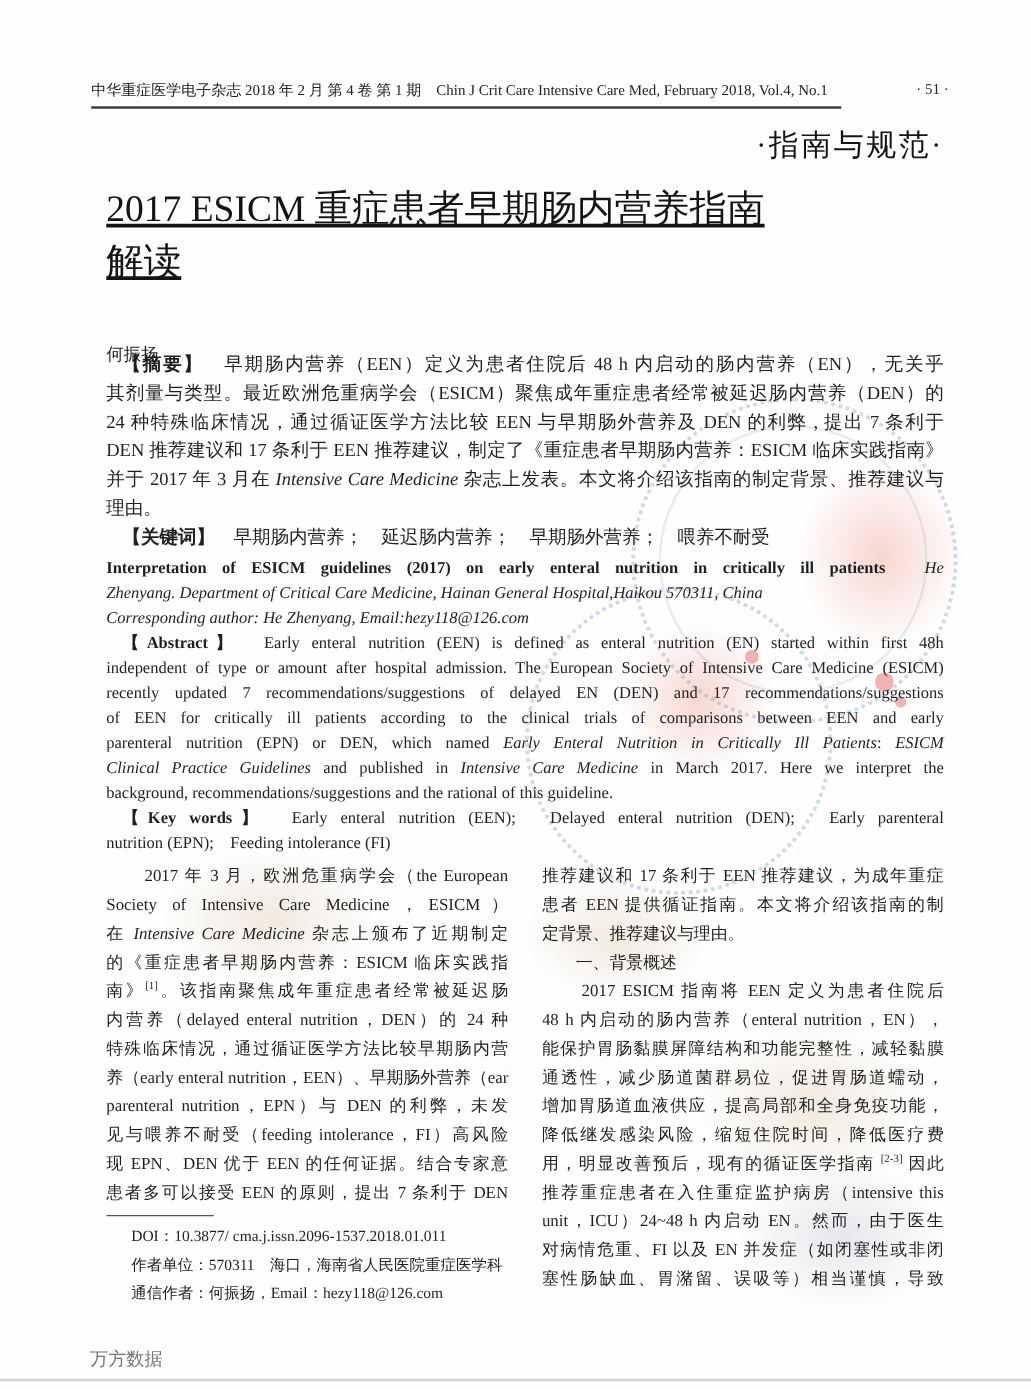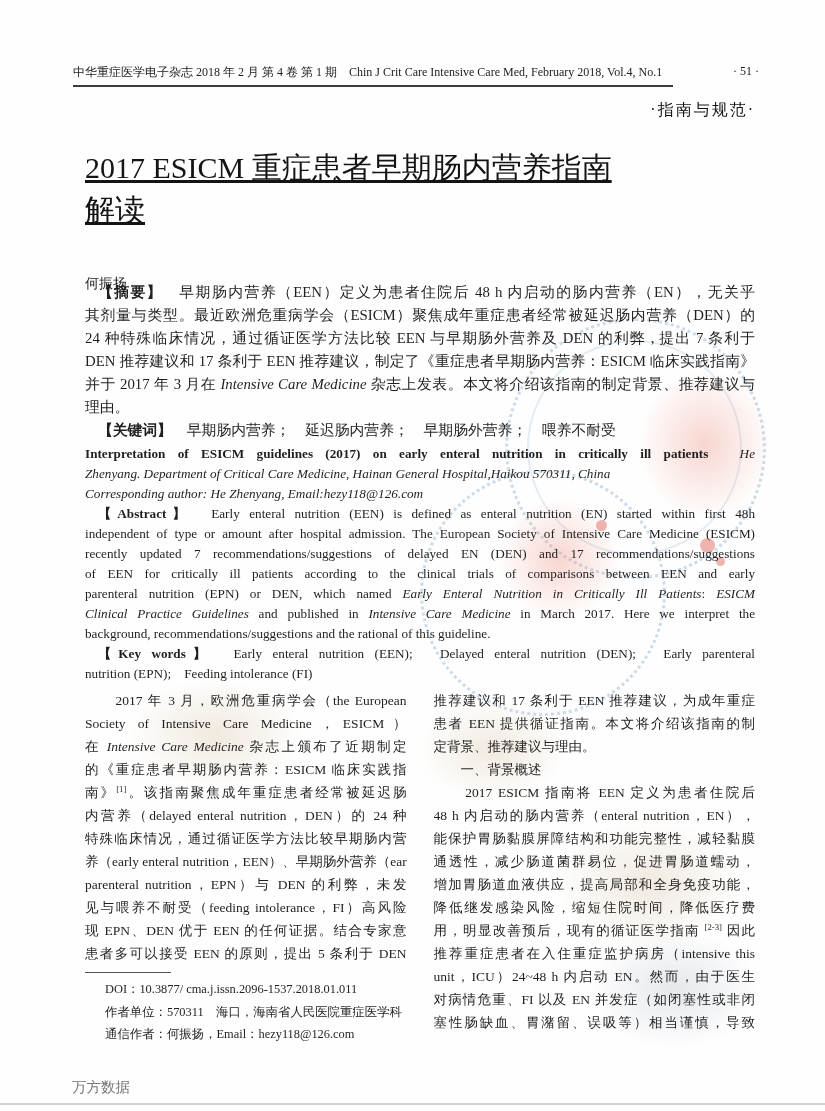--- a/index.html
+++ b/index.html
@@ -13,21 +13,21 @@
   .just .tline{text-align:justify;text-align-last:justify;}
   .just .tline.last{text-align-last:left;}
   .tline.ind{padding-left:13px;}
   .b{font-weight:bold;}
   .i{font-style:italic;}
   .sup{vertical-align:super;font-size:0.65em;line-height:0;}
 
   #journal-header{left:73px;top:64px;font-size:12px;white-space:nowrap;color:#222;}
   #page-number{right:66px;top:64px;font-size:12px;color:#222;}
   #header-rule{left:73px;top:85px;width:600px;height:2px;background:#3c3c3c;}
-  #section-label{right:70px;top:100px;font-size:16px;letter-spacing:2px;color:#141414;text-align:center;}
+  #section-label{right:70px;top:100px;font-size:24px;letter-spacing:2px;color:#141414;text-align:center;}
 
   #article-title{left:85px;top:147px;width:640px;font-size:30px;line-height:42px;color:#141414;text-decoration:underline;}
   #article-author{left:85px;top:241px;font-size:14px;color:#222;margin-top:34px;}
 
   #abstract-cn{left:85px;top:281px;width:670px;font-size:14.8px;line-height:23px;}
   #keywords-cn{left:85px;top:419px;width:670px;font-size:14.8px;line-height:23px;}
   #english-block{left:85px;top:444px;width:670px;font-size:13.2px;line-height:20px;}
 
   #body-columns{left:85px;top:689px;width:670px;display:flex;gap:27px;}
   .col{width:329px;font-size:13.5px;line-height:23px;overflow:hidden;}
@@ -117,21 +117,21 @@
           <div class="tline"><span>Society of Intensive Care Medicine，ESICM）</span></div>
           <div class="tline"><span>在 </span><span class="i">Intensive Care Medicine</span><span> 杂志上颁布了近期制定</span></div>
           <div class="tline"><span>的《重症患者早期肠内营养：ESICM 临床实践指</span></div>
           <div class="tline"><span>南》</span><span class="sup">[1]</span><span>。该指南聚焦成年重症患者经常被延迟肠</span></div>
           <div class="tline"><span>内营养（delayed enteral nutrition，DEN）的 24 种</span></div>
           <div class="tline"><span>特殊临床情况，通过循证医学方法比较早期肠内营</span></div>
           <div class="tline"><span>养（early enteral nutrition，EEN）、早期肠外营养（early</span></div>
           <div class="tline"><span>parenteral nutrition，EPN）与 DEN 的利弊，未发</span></div>
           <div class="tline"><span>见与喂养不耐受（feeding intolerance，FI）高风险</span></div>
           <div class="tline"><span>现 EPN、DEN 优于 EEN 的任何证据。结合专家意</span></div>
-          <div class="tline"><span>患者多可以接受 EEN 的原则，提出 5 条利于 DEN</span></div>
+          <div class="tline"><span>患者多可以接受 EEN 的原则，提出 7 条利于 DEN</span></div>
         </div>
       <div id="footnote-rule"></div>
       <div id="footnotes">
           <div class="tline last"><span>DOI：10.3877/ cma.j.issn.2096-1537.2018.01.011</span></div>
           <div class="tline last"><span>作者单位：570311　海口，海南省人民医院重症医学科</span></div>
           <div class="tline last"><span>通信作者：何振扬，Email：hezy118@126.com</span></div>
         </div>
     </div>
     <div class="col just">
       <div>

